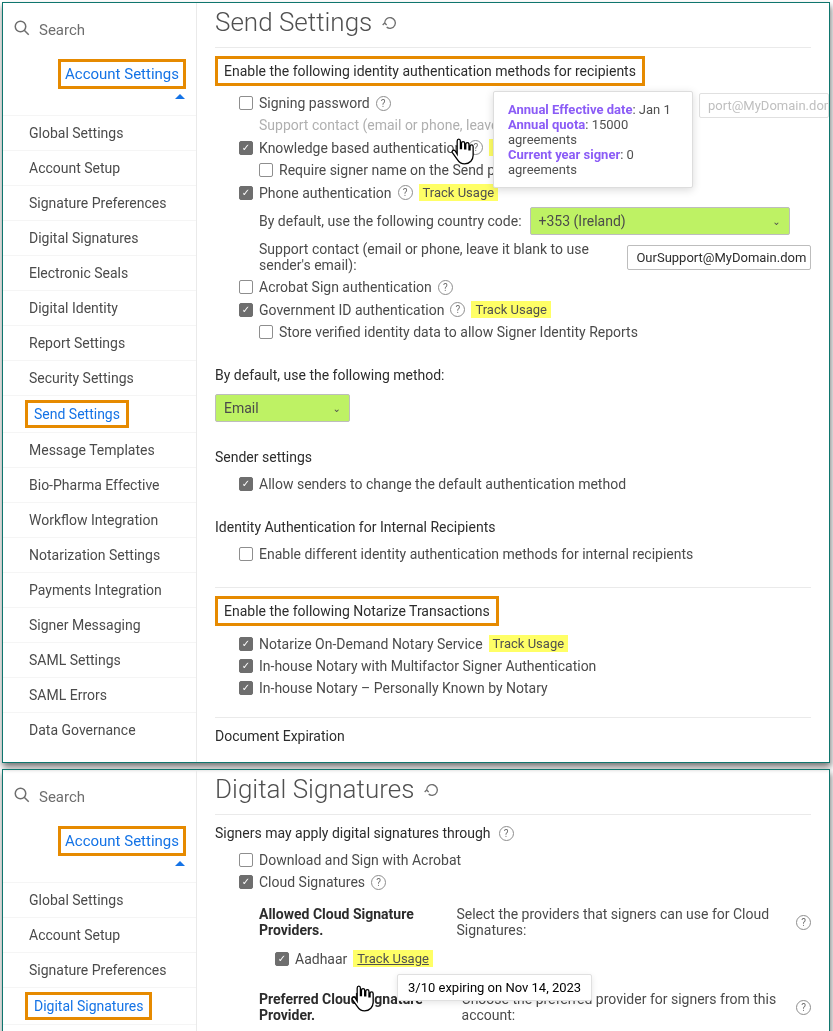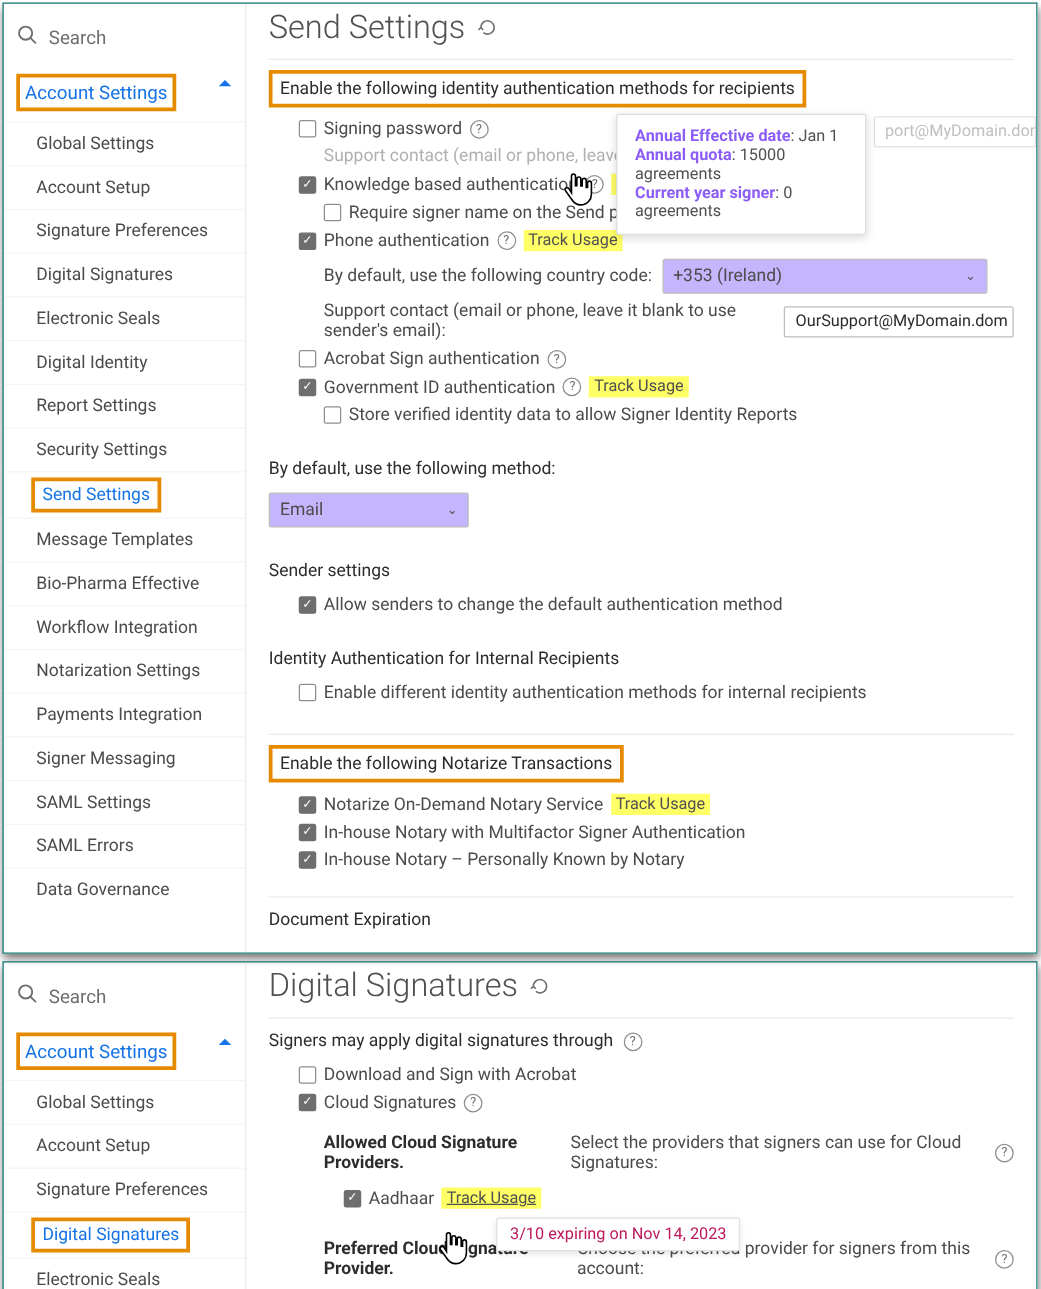--- a/index.html
+++ b/index.html
@@ -36,25 +36,26 @@
     align-items: center;
     gap: 8px;
     padding: 8px 10px 10px 10px;
     color: #6e6e6e;
     font-size: 15px;
   }
   .search-icon svg { width:18px; height:18px; fill:none; stroke:#6e6e6e; stroke-width:2;}
   .section-header{
     display:flex;
     justify-content:space-between;
-    align-items:flex-start;
+    align-items:flex-end;
     padding:8px 10px;
     font-size:15px;
     color:#1473e6;
     font-weight:400;
+    flex-direction:column;
   }
   .section-header .boxed{
     border:3px solid #e68a00;
     padding:3px 4px;
   }
   .chev svg{width:12px;height:12px;fill:#1473e6;}
   .nav-item{
     padding:9px 12px 9px 26px;
     font-size:14px;
     color:#4b4b4b;
@@ -113,21 +114,21 @@
     display:inline-flex;align-items:center;justify-content:center;font-size:10px;color:#6e6e6e;
     flex-shrink:0;cursor:pointer;
   }
   .track{
     background:#ffff66;padding:1px 4px;font-size:13px;cursor:pointer;color:#505050;
   }
   .track.underline{text-decoration:underline;}
   .greytxt{color:#b0b0b0;}
   .select{
     border:1px solid #bdbdbd;padding:5px 8px;font-size:14px;border-radius:2px;
-    display:inline-flex;align-items:center;justify-content:space-between;background:#c4b5fd;
+    display:inline-flex;align-items:center;justify-content:space-between;background:#bef264;
   }
   .caret{font-size:10px;color:#505050;margin-left:12px;}
   .txtin{
     border:1px solid #bdbdbd;padding:4px 8px;font-size:13px;border-radius:2px;background:#fff;color:#2c2c2c;
     white-space:nowrap;overflow:hidden;
   }
   .tooltip{
     position:absolute;border:1px solid #ddd;background:#fff;
     box-shadow:0 2px 8px rgba(0,0,0,0.15);padding:10px 14px;font-size:13px;color:#505050;
     border-radius:2px;z-index:10;
@@ -135,21 +136,21 @@
   .tooltip .k{color:#8b5cf6;font-weight:700;}
   .cursor-hand{
     position:absolute;z-index:20;
   }
   .cursor-hand svg{width:26px;height:30px;fill:#fff;stroke:#000;stroke-width:1.2;}
   .greytxt-input{
     border:1px solid #e0e0e0;padding:4px 8px;font-size:13px;color:#bfbfbf;background:#fff;border-radius:2px;white-space:nowrap;overflow:hidden;
   }
   .small-tip{
     position:absolute;background:#fff;border:1px solid #e0e0e0;border-radius:2px;
-    box-shadow:0 2px 6px rgba(0,0,0,0.1);padding:5px 10px;font-size:13px;color:#be185d;z-index:5;
+    box-shadow:0 2px 6px rgba(0,0,0,0.1);padding:5px 10px;font-size:13px;color:#000000;z-index:5;
   }
 </style>
 </head>
 <body>
 
 <div class="panel">
   <div class="layout">
     <div class="sidebar">
       <div class="search-row">
         <span class="search-icon"><svg viewBox="0 0 24 24">
@@ -246,21 +247,21 @@
         <span class="qmark">?</span>
         <span class="track">Track Usage</span>
       </div>
       <div class="row indent2">
         <span class="ck"></span>
         <span>Store verified identity data to allow Signer Identity Reports</span>
       </div>
 
       <div class="sect-h" style="font-weight:400;margin-top:24px">By default, use the following method:</div>
       <div class="row" style="padding-left:0">
-        <span class="select" style="width:160px">
+        <span class="select" style="width:135px">
           <span>Email</span>
             <span class="caret">⌄</span>
         </span>
       </div>
 
       <div class="sect-h" style="margin-top:24px">Sender settings</div>
       <div class="row indent1">
         <span class="ck checked"></span>
         <span>Allow senders to change the default authentication method</span>
       </div>

